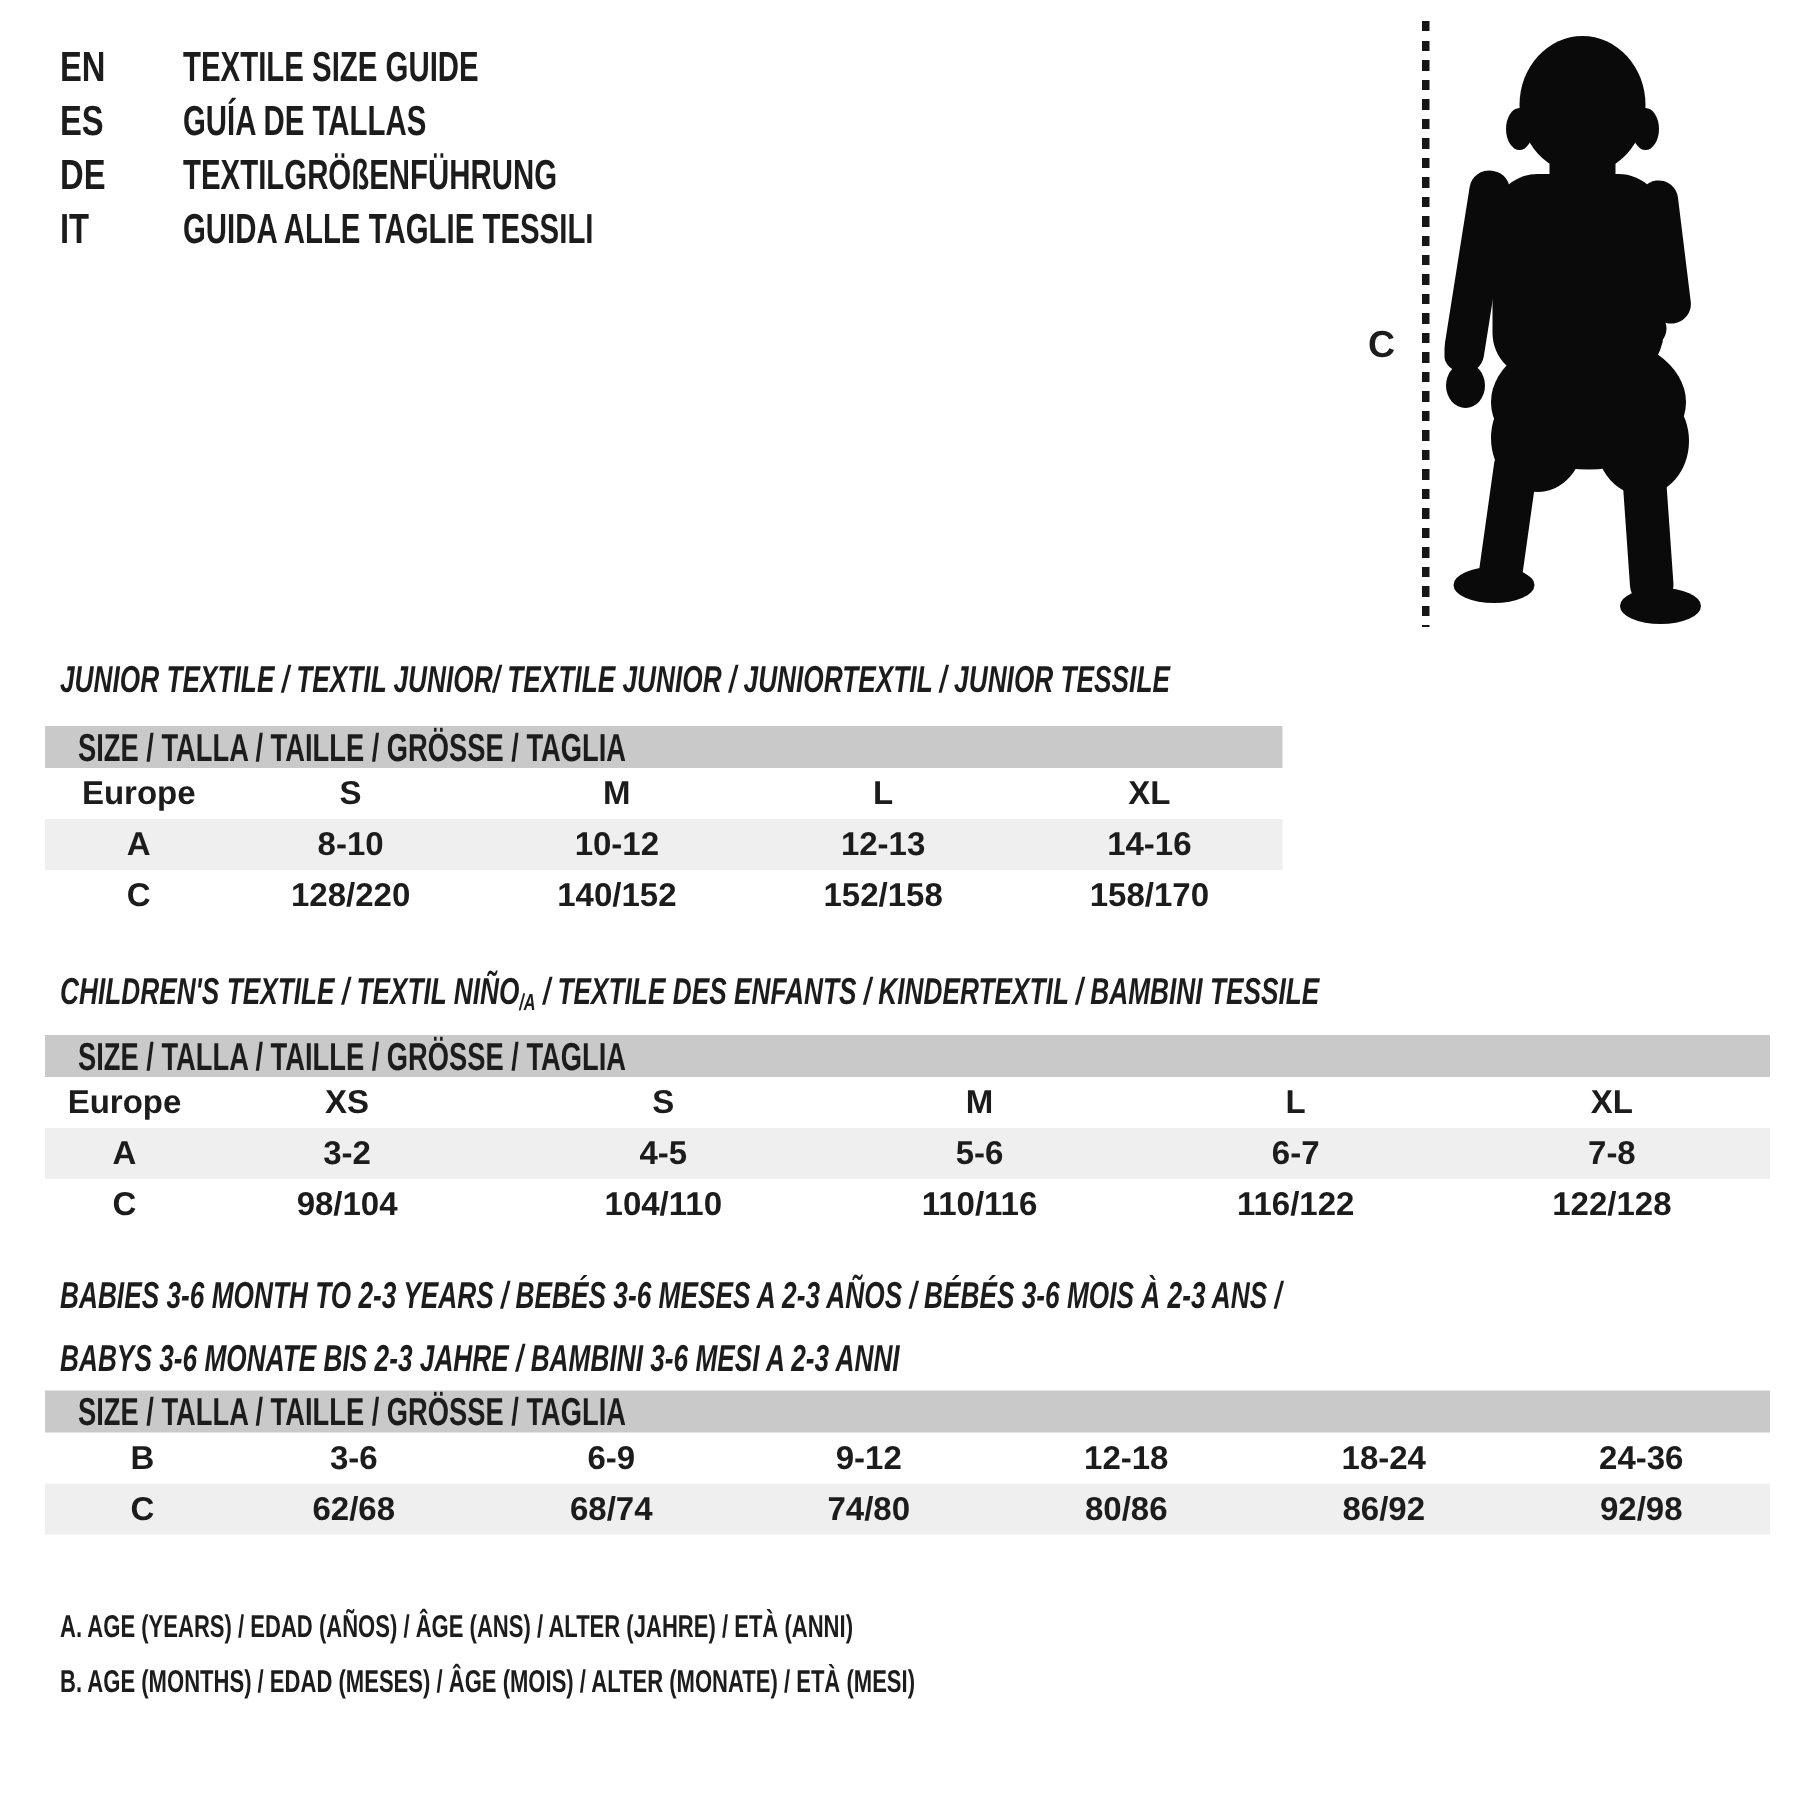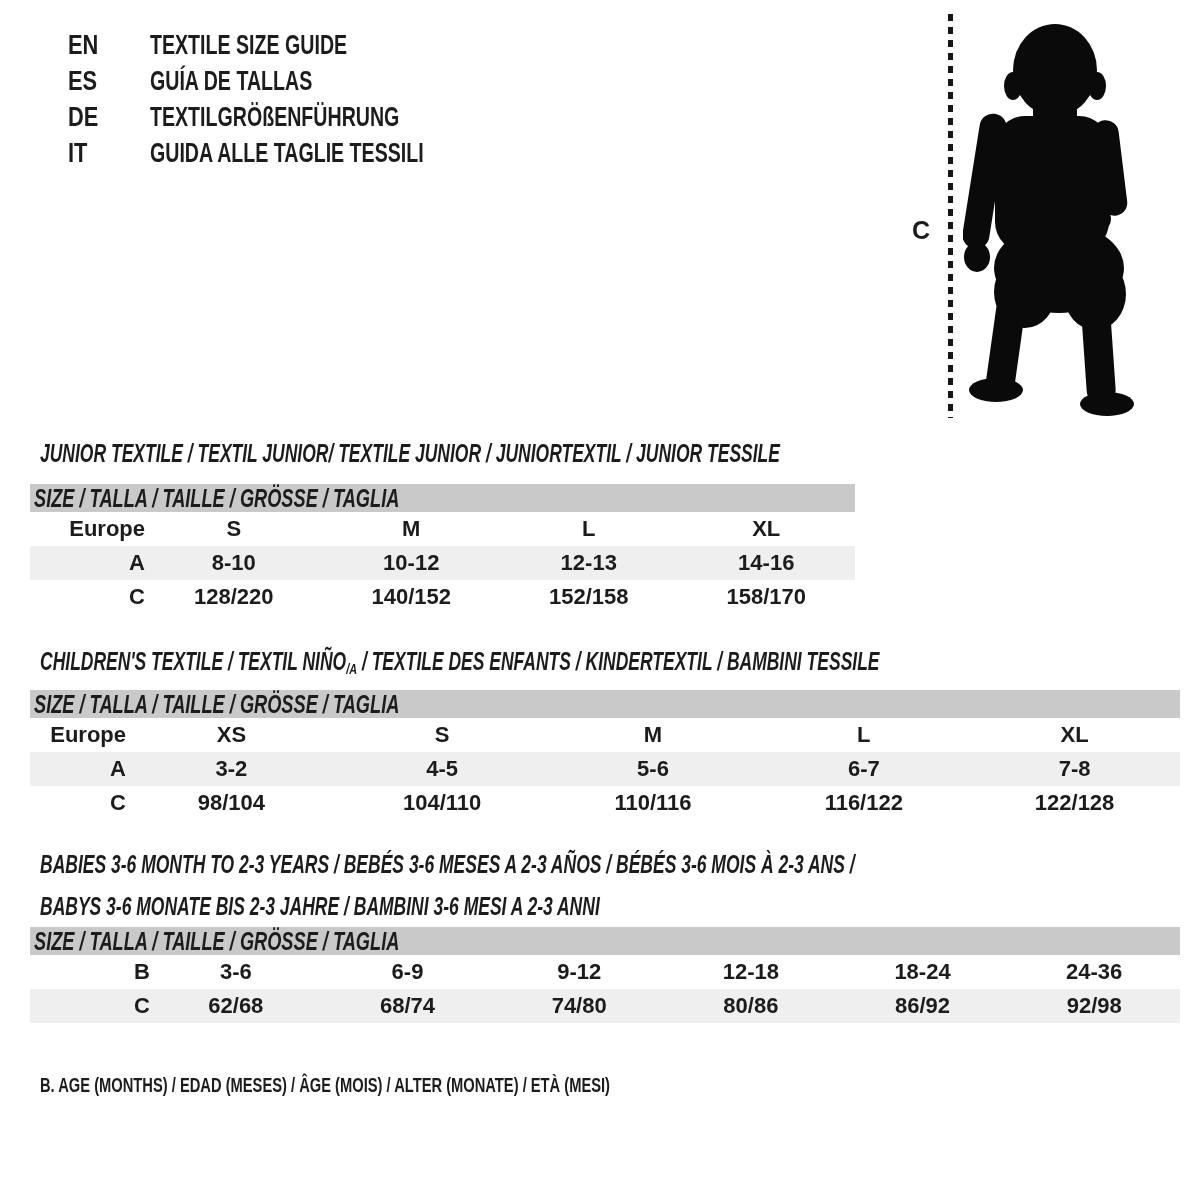--- a/index.html
+++ b/index.html
@@ -12,21 +12,21 @@
     position:relative;
     overflow:hidden;
     -webkit-font-smoothing:antialiased;
   }
   .page{position:absolute;inset:0;}
 
   
   .cond{display:inline-block;transform:scaleX(0.7);transform-origin:0 50%;white-space:nowrap;}
 
   
-  .lang-block{position:absolute;left:40px;top:27px;margin-left:28px;}
+  .lang-block{position:absolute;left:40px;top:27px;}
   .lang-row{display:flex;align-items:center;height:36px;font-size:28px;}
   .lang-code{width:82px;flex:0 0 82px;}
   .lang-code .cond{transform:scaleX(0.78);}
 
   
   .height-line{
     position:absolute;left:948px;top:14px;width:5px;height:404px;
     background:repeating-linear-gradient(to bottom,#161616 0 7px,transparent 7px 13px);
   }
   .height-label{position:absolute;left:912px;top:216px;font-size:25px;}
@@ -37,25 +37,25 @@
   #sec1-title{top:432px;}
   #sec2-title{top:640px;}
   #sec3-title{top:843px;}
   .sub{font-size:0.62em;position:relative;top:0.28em;}
 
   
   .size-table{position:absolute;left:30px;}
   #table1{top:484px;width:825px;--labelw:115px;}
   #table2{top:690px;width:1150px;--labelw:96px;}
   #table3{top:927px;width:1150px;--labelw:120px;}
-  .band{height:28px;background:#c9c9c9;display:flex;align-items:center;padding-left:4px;box-sizing:border-box;font-size:26px;font-style:italic;}
+  .band{height:28px;background:#c9c9c9;display:flex;align-items:center;padding-left:22px;box-sizing:border-box;font-size:26px;}
   .trow{display:flex;align-items:center;height:34px;font-size:22px;}
   .trow.shade{background:#efefef;}
   .cell{flex:1;text-align:center;}
-  .cell.rlabel{flex:0 0 calc(var(--labelw) - 10px);text-align:right;padding-left:10px;}
+  .cell.rlabel{flex:0 0 calc(var(--labelw) - 10px);text-align:center;padding-left:10px;}
 
   
   .legend{position:absolute;left:40px;top:1066px;font-size:21px;line-height:37px;}
   .legend-line{display:block;}
 </style>
 </head>
 <body>
 
 <div class="page">
 
@@ -193,16 +193,17 @@
         <div class="cell">62/68</div>
         <div class="cell">68/74</div>
         <div class="cell">74/80</div>
         <div class="cell">80/86</div>
         <div class="cell">86/92</div>
         <div class="cell">92/98</div>
       </div>
     </div>
 
   <div class="legend">
+    <span class="legend-line"><span class="cond">A. AGE (YEARS) / EDAD (AÑOS) / ÂGE (ANS) / ALTER (JAHRE) / ETÀ (ANNI)</span></span>
     <span class="legend-line"><span class="cond">B. AGE (MONTHS) / EDAD (MESES) / ÂGE (MOIS) / ALTER (MONATE) / ETÀ (MESI)</span></span>
   </div>
 
 </div>
 
 </body></html>

